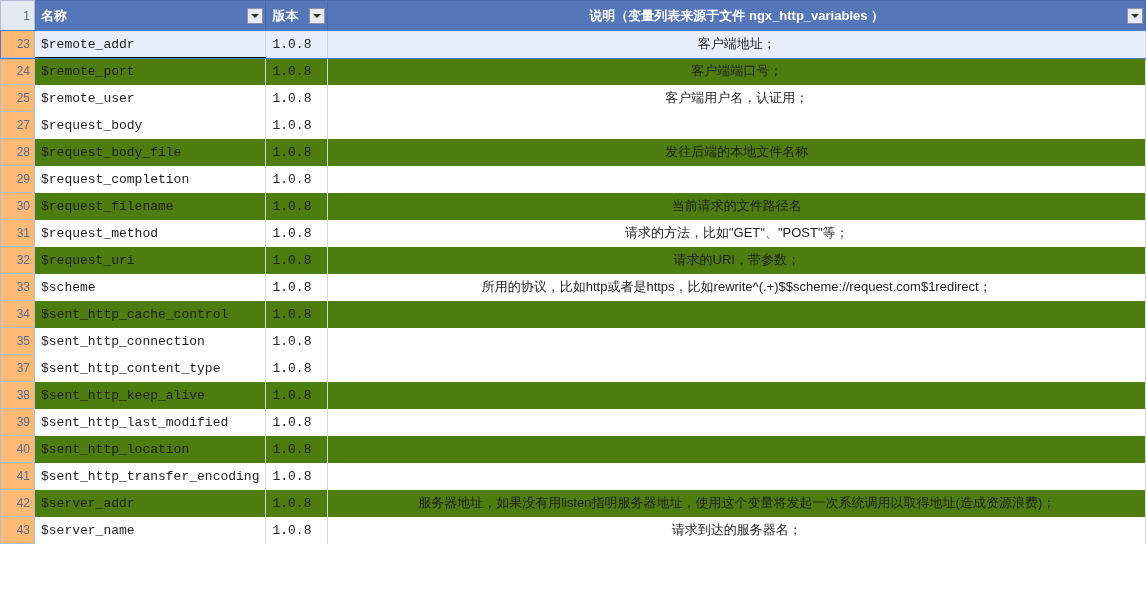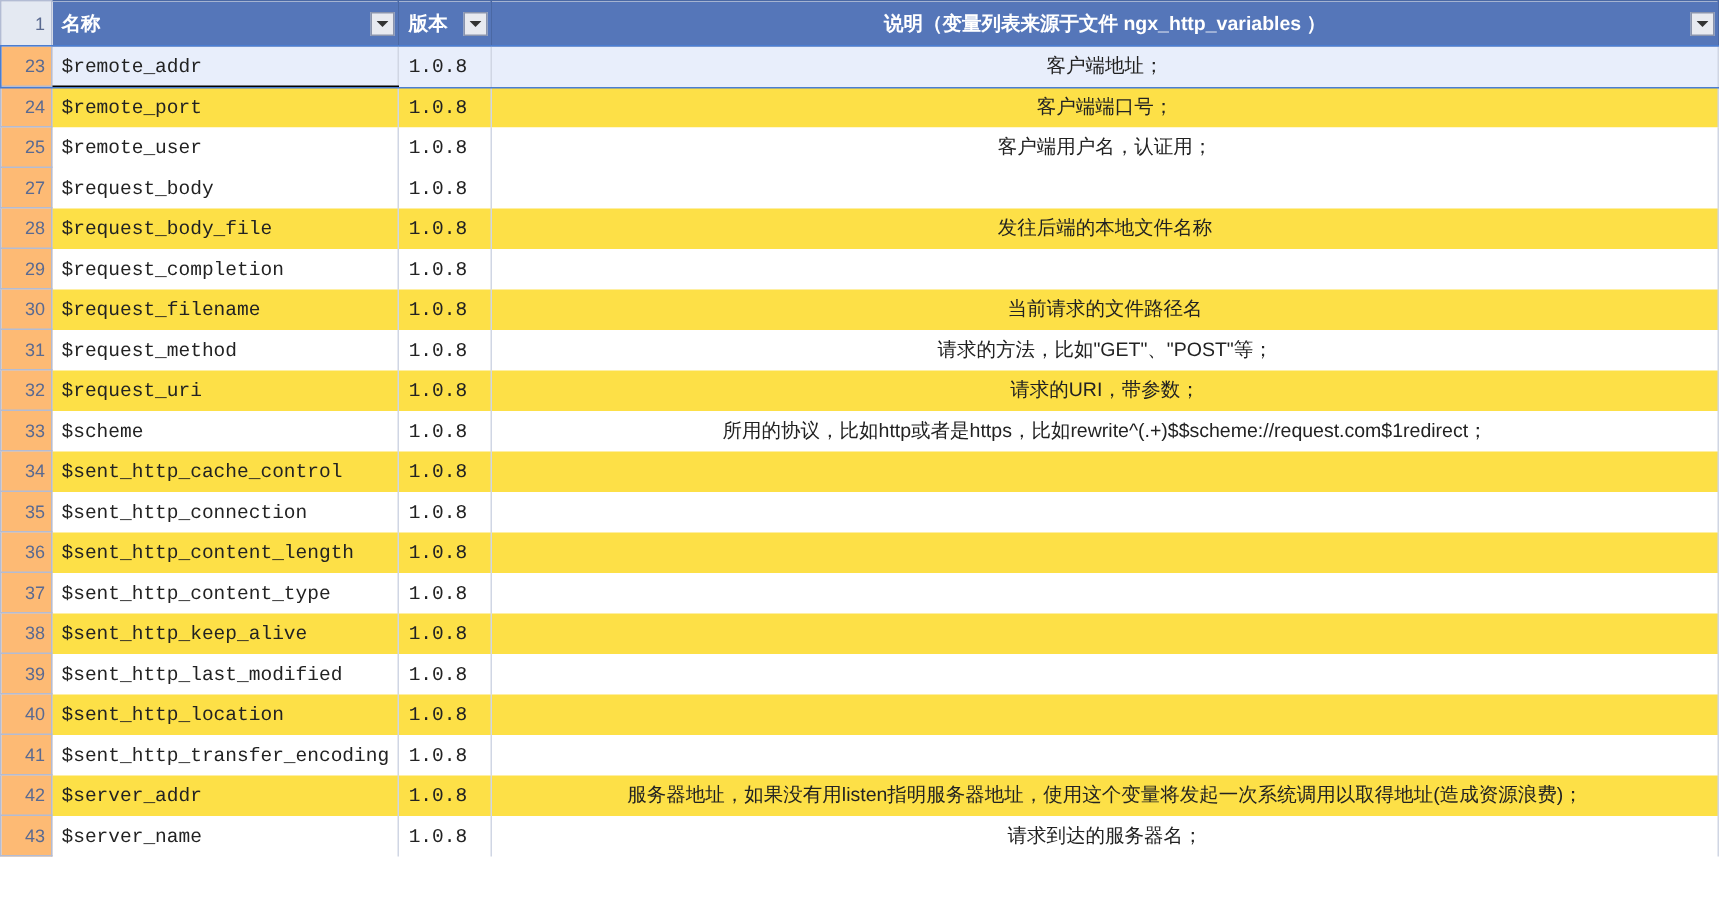--- a/index.html
+++ b/index.html
@@ -73,21 +73,21 @@
     border-left: 1px solid #d0d6e4;
     border-right: 1px solid #d0d6e4;
     vertical-align: middle;
     height: 27px;
     font-family: "Courier New", monospace;
     font-size: 13px;
     color: #222;
     white-space: nowrap;
   }
   .desc-col        { font-family: "SimSun","宋体",Arial,sans-serif; }
-  .row.alt .data-cell { background: #fde047; }
+  .row.alt .data-cell { background: #4d7c0f; }
   .row.selected .data-cell { background: #e8eefb; }
   .row.selected { outline: 1px solid #4a7dd1; }
   .row.selected .data-cell.first { border-bottom: 1px solid #000; }
   .row:not(.alt):not(.selected) .data-cell { background: #ffffff; }
   .header-row .col-ver .filter-btn { right: 2px; }
 </style>
 </head>
 <body>
 
 <div class="sheet">
@@ -185,26 +185,20 @@
       <div class="data-cell col-name first">$sent_http_cache_control</div>
       <div class="data-cell col-ver">1.0.8</div>
       <div class="data-cell col-desc desc-col"></div>
     </div>
     <div class="row">
       <div class="rownum">35</div>
       <div class="data-cell col-name first">$sent_http_connection</div>
       <div class="data-cell col-ver">1.0.8</div>
       <div class="data-cell col-desc desc-col"></div>
     </div>
-    <div class="row alt">
-      <div class="rownum">36</div>
-      <div class="data-cell col-name first">$sent_http_content_length</div>
-      <div class="data-cell col-ver">1.0.8</div>
-      <div class="data-cell col-desc desc-col"></div>
-    </div>
     <div class="row">
       <div class="rownum">37</div>
       <div class="data-cell col-name first">$sent_http_content_type</div>
       <div class="data-cell col-ver">1.0.8</div>
       <div class="data-cell col-desc desc-col"></div>
     </div>
     <div class="row alt">
       <div class="rownum">38</div>
       <div class="data-cell col-name first">$sent_http_keep_alive</div>
       <div class="data-cell col-ver">1.0.8</div>

